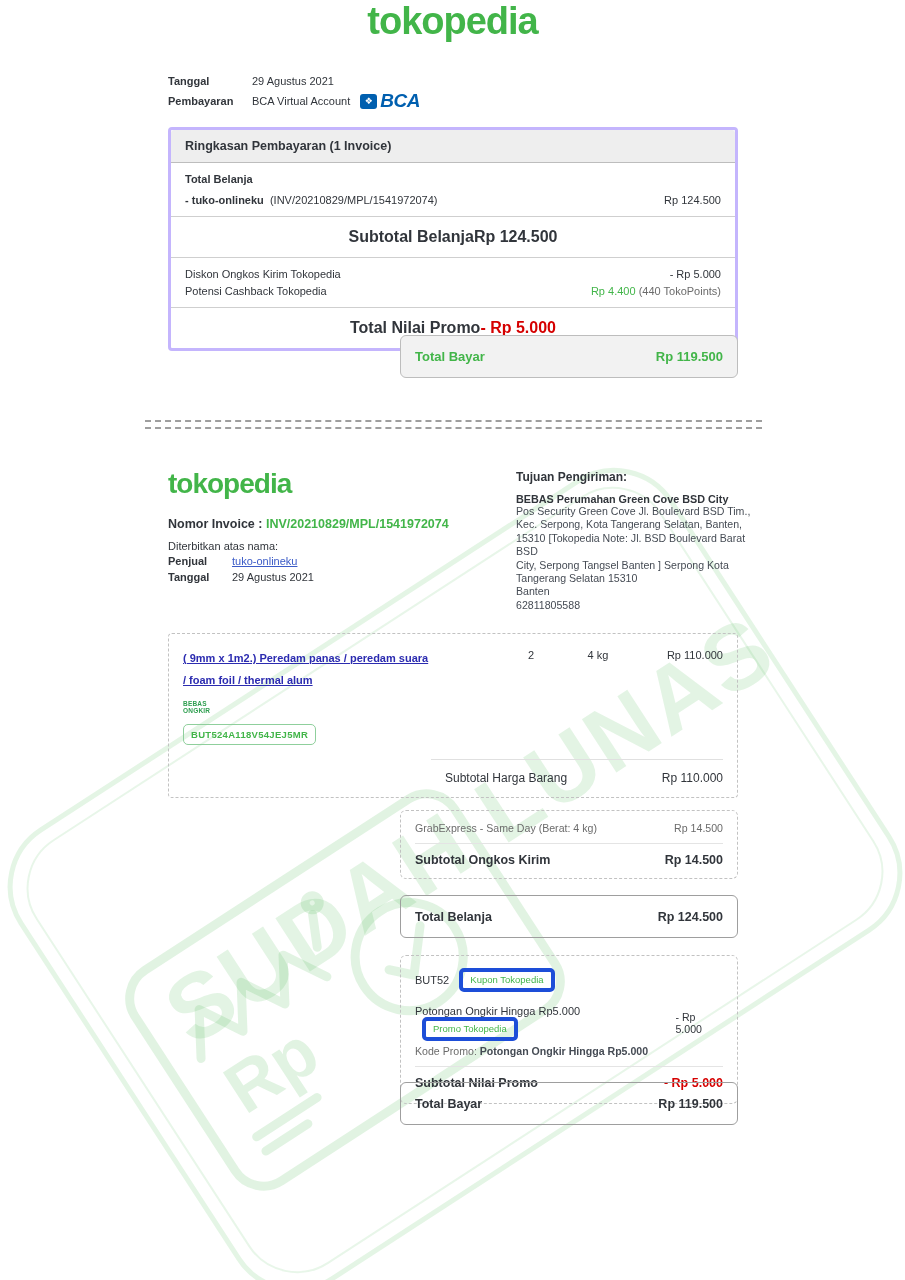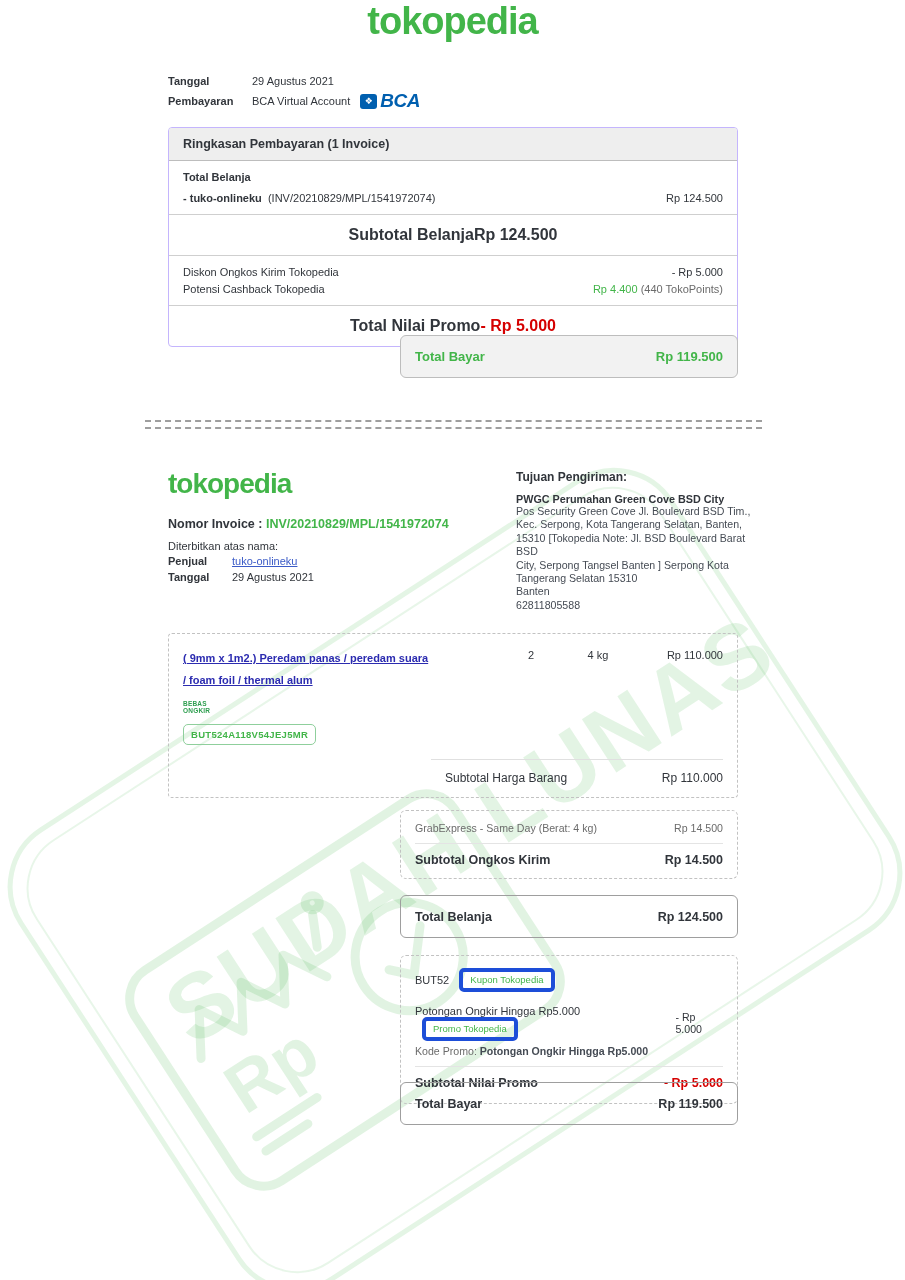--- a/index.html
+++ b/index.html
@@ -29,21 +29,21 @@
   .logo-top { position:absolute; top:0px; left:0; width:100%; text-align:center; font-size:38px; }
   .hdr-meta { position:absolute; left:168px; top:71px; font-size:11px; }
   .hdr-row { display:flex; align-items:center; height:20px; }
   .hdr-label { width:84px; font-weight:700; }
   .bca-logo { display:inline-flex; align-items:center; margin-left:10px; }
   .bca-ic { width:17px; height:15px; background:#005faf; border-radius:3px; color:#fff;
             font-size:9px; display:inline-flex; align-items:center; justify-content:center; }
   .bca-word { color:#005faf; font-weight:800; font-style:italic; font-size:19px; margin-left:3px; letter-spacing:-0.5px; }
 
   
-  .sum-box { position:absolute; left:168px; top:127px; width:570px; border:1px solid #c4b5fd; border-radius:4px; }
+  .sum-box { position:absolute; left:168px; top:127px; width:570px; border:3px solid #c4b5fd; border-radius:4px; }
   .sum-hdr { background:#eeeeee; border-bottom:1px solid #bdbdbd; padding:9px 14px; font-weight:700; font-size:12.5px; border-radius:3px 3px 0 0; }
   .sum-sec { padding:10px 14px; font-size:11px; }
   .row { display:flex; justify-content:space-between; align-items:center; }
   .sum-item { margin-top:9px; }
   .b { font-weight:700; }
   .bdr-t { border-top:1px solid #cfcfcf; }
   .tot-row { padding:11px 14px; font-size:16px; font-weight:700;justify-content:center; }
   .muted { color:#6b6b6b; }
   .grn { color:#42b549; }
   .red { color:#d50000; }
@@ -192,21 +192,21 @@
       <span class="hdr-label">Penjual</span>
       <a href="#" class="lnk-seller">tuko-onlineku</a>
     </div>
     <div class="meta-row" style="top:571px">
       <span class="hdr-label">Tanggal</span>
       <span>29 Agustus 2021</span>
     </div>
 
     <div class="addr">
       <div class="addr-title">Tujuan Pengiriman:</div>
-      <div class="addr-name">PWGC Perumahan Green Cove BSD City</div>
+      <div class="addr-name">BEBAS Perumahan Green Cove BSD City</div>
       <div class="addr-line">Pos Security Green Cove Jl. Boulevard BSD Tim.,</div>
       <div class="addr-line">Kec. Serpong, Kota Tangerang Selatan, Banten,</div>
       <div class="addr-line">15310 [Tokopedia Note: Jl. BSD Boulevard Barat BSD</div>
       <div class="addr-line">City, Serpong Tangsel Banten ] Serpong Kota</div>
       <div class="addr-line">Tangerang Selatan 15310</div>
       <div class="addr-line">Banten</div>
       <div class="addr-line">62811805588</div>
     </div>
 
     <div class="tbl">

